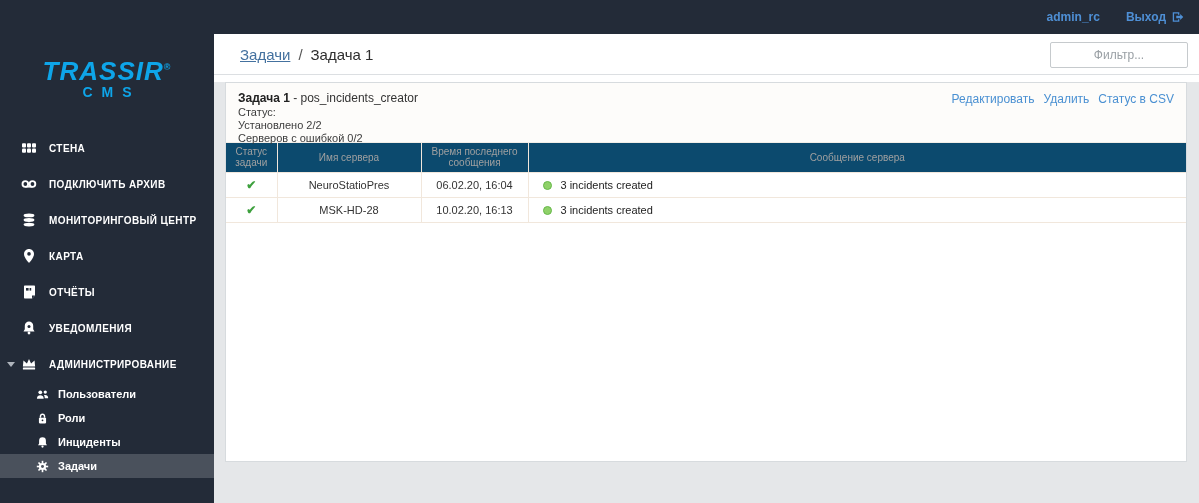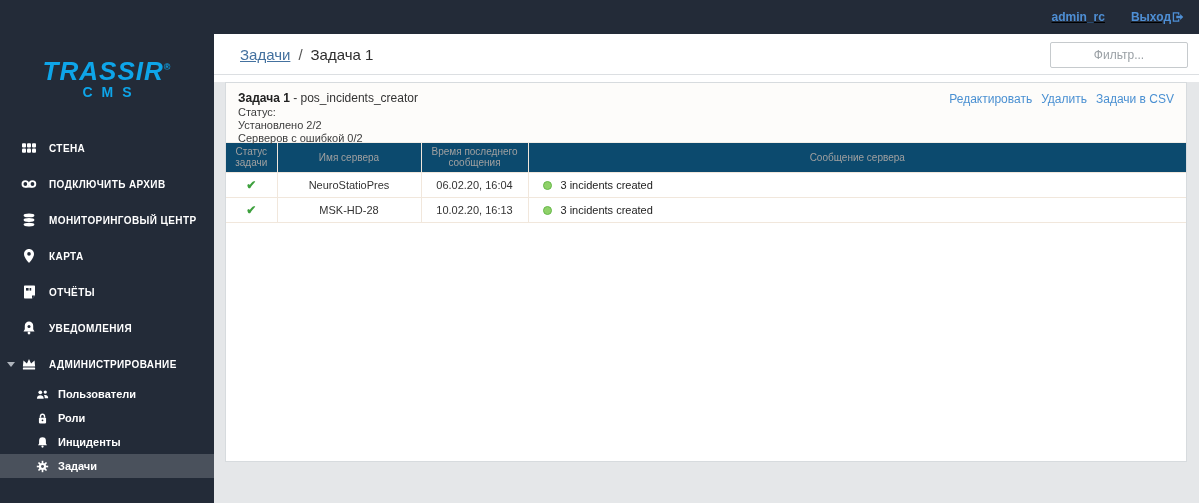--- a/index.html
+++ b/index.html
@@ -2,23 +2,23 @@
 <html><head>
 <meta charset="utf-8">
 <style>
   * { margin:0; padding:0; box-sizing:border-box; }
   html,body { background:#cfd2d5; }
   body { font-family:"Liberation Sans", sans-serif; }
   .screen { position:relative; width:1199px; height:503px; overflow:hidden; background:#e5e7e9; }
 
   
   .topbar { position:absolute; left:0; top:0; width:1199px; height:34px; background:#232b38; z-index:2; }
-  .topbar-right { position:absolute; right:14px; top:0; height:34px; display:flex; align-items:center; gap:26px;text-decoration:underline; }
+  .topbar-right { position:absolute; right:14px; top:0; height:34px; display:flex; align-items:center; gap:26px; }
   .topbar-user { color:#4e8fd5; font-weight:bold; font-size:12px; cursor:pointer; }
-  .topbar-logout { display:flex; align-items:center; color:#4e8fd5; font-weight:bold; font-size:12px; cursor:pointer; }
+  .topbar-logout { display:flex; align-items:center; gap:5px; color:#4e8fd5; font-weight:bold; font-size:12px; cursor:pointer; }
 
   
   .sidebar { position:absolute; left:0; top:0; width:214px; height:503px; background:#232b38; z-index:3; }
   .logo { height:87px; padding-top:11px; text-align:center; color:#0ea5e9; cursor:default;margin-top:43px; }
   .logo-line1 { font-size:26px; font-weight:bold; font-style:italic; letter-spacing:1px; line-height:26px; }
   .logo-reg { font-size:9px; vertical-align:super; font-style:normal; }
   .logo-line2 { font-size:14px; font-weight:bold; letter-spacing:9px; padding-left:9px; line-height:16px; }
   .nav-item { position:relative; height:36px; display:flex; align-items:center; padding-left:21px; color:#fff; cursor:pointer; }
   .nav-item .ico { width:16px; height:16px; margin-right:12px; flex:0 0 16px; display:flex; align-items:center; justify-content:center; }
   .nav-item .lbl { font-size:10px; font-weight:bold; letter-spacing:.4px; }
@@ -239,21 +239,21 @@
         <div class="card-title-line">
           <span class="card-title">Задача 1</span>
           <span class="card-subtitle">- pos_incidents_creator</span>
         </div>
         <div class="card-status">Статус:</div>
         <div class="card-status">Установлено 2/2</div>
         <div class="card-status">Серверов с ошибкой 0/2</div>
         <div class="card-actions">
           <a class="act">Редактировать</a>
           <a class="act">Удалить</a>
-          <a class="act">Задачи в CSV</a>
+          <a class="act">Статус в CSV</a>
         </div>
       </div>
 
       <div class="tbl-wrap">
         <table class="task-table">
           <colgroup>
               <col style="width:51px">
               <col style="width:144px">
               <col style="width:107px">
               <col>

